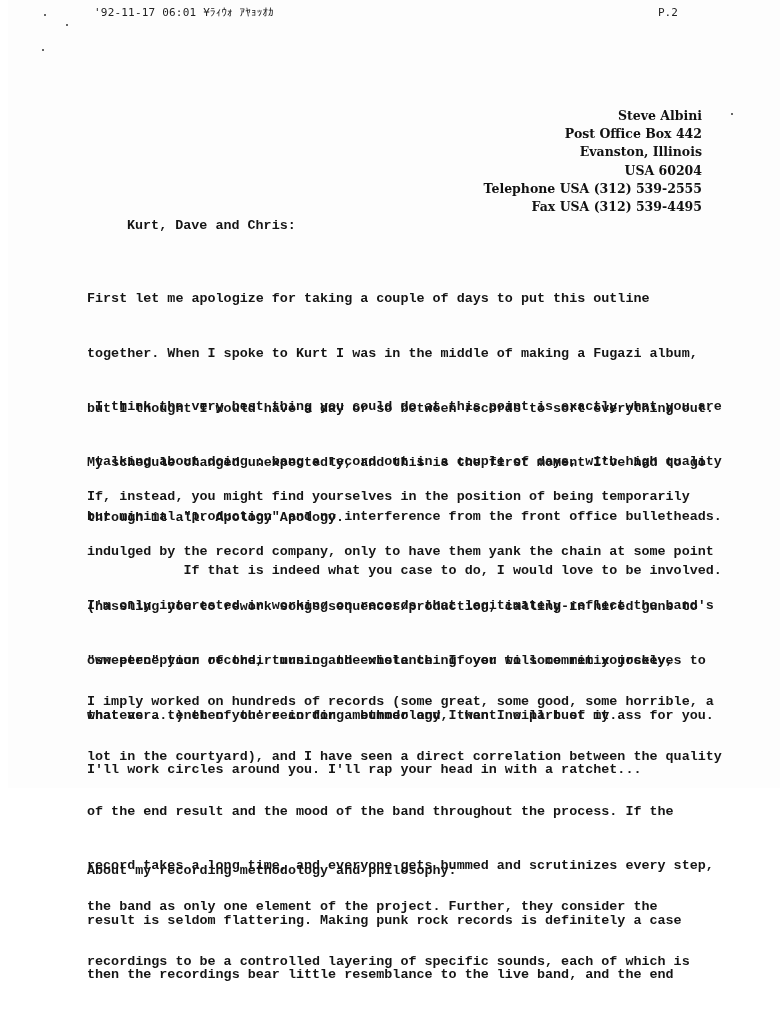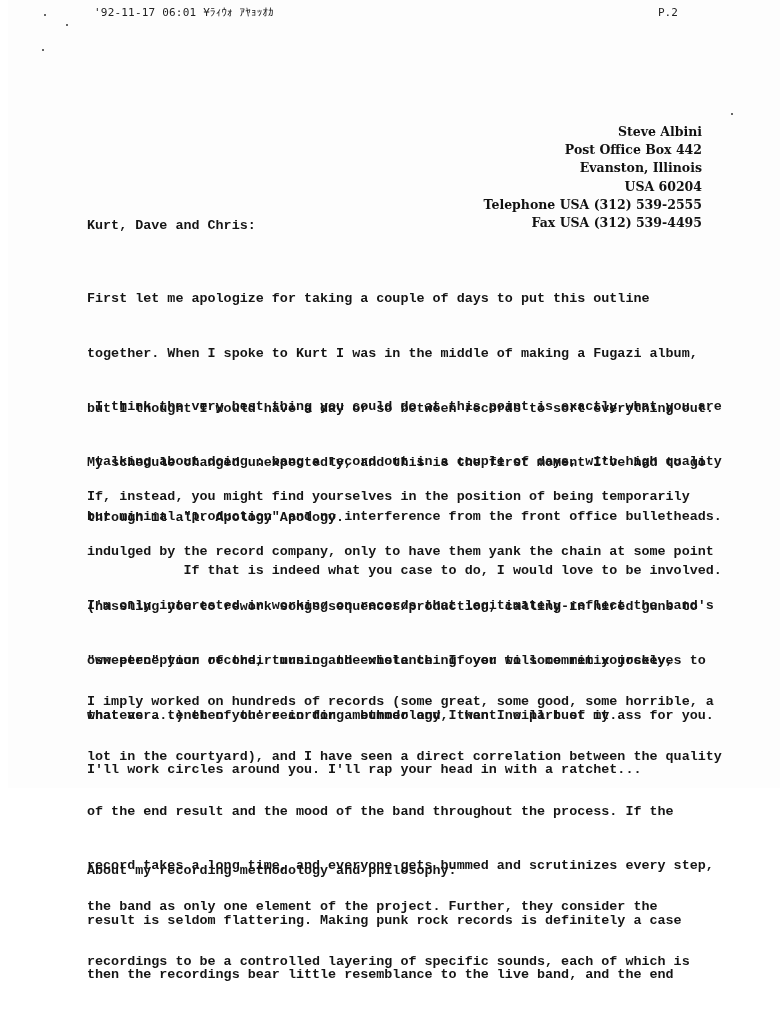--- a/index.html
+++ b/index.html
@@ -1,21 +1,21 @@
 <!DOCTYPE html>
 <html><head>
   <meta charset="utf-8">
   <style>
     html, body { margin: 0; padding: 0; background: #ffffff; }
     body { width: 780px; height: 1023px; position: relative; overflow: hidden; }
     .page { position: absolute; left: 8px; top: 0; width: 780px; height: 788px; background: #fdfdfd; }
     .fax-header { position: absolute; top: 6px; left: 86px; font-family: "DejaVu Sans Mono", monospace; font-size: 11px; color: #222; letter-spacing: 0.2px; }
     .fax-page { position: absolute; top: 6px; left: 650px; font-family: "DejaVu Sans Mono", monospace; font-size: 11px; color: #222; text-align: right; }
     .speck { position: absolute; width: 2px; height: 2px; background: #333; border-radius: 1px; }
-    .addr { position: absolute; right: 86px; top: 107px; text-align: right; font-family: "DejaVu Serif", serif; font-weight: bold; font-size: 12.5px; line-height: 18.2px; color: #111; margin-top: 16px; }
+    .addr { position: absolute; right: 86px; top: 107px; text-align: right; font-family: "DejaVu Serif", serif; font-weight: bold; font-size: 12.5px; line-height: 18.2px; color: #111; }
     .body-text { position: absolute; left: 79px; font-family: "Liberation Mono", monospace; font-size: 13.4px; font-weight: bold; color: #151515; line-height: 18.2px; white-space: pre; }
     .line { display: block; }
     u { text-decoration: underline; }
   </style>
 </head>
 <body>
 
 <div class="page">
 
   <div class="fax-header">'92-11-17 06:01 ¥ﾗｨｳｫ ｱﾔｮｯｵｶ</div>
@@ -28,21 +28,21 @@
 
   <div class="addr">
     <div>Steve Albini</div>
     <div>Post Office Box 442</div>
     <div>Evanston, Illinois</div>
     <div>USA 60204</div>
     <div>Telephone USA (312) 539-2555</div>
     <div>Fax USA (312) 539-4495</div>
   </div>
 
-  <div class="body-text" style="top:217px;">Kurt, Dave and Chris:</div>
+  <div class="body-text" style="top:217px;margin-left:40px;">Kurt, Dave and Chris:</div>
 
   <div class="body-text" style="top:254px;">
     <span class="line">First let me apologize for taking a couple of days to put this outline</span>
     <span class="line">together. When I spoke to Kurt I was in the middle of making a Fugazi album,</span>
     <span class="line">but I thought I would have a day or so between records to sort everything out.</span>
     <span class="line">My schedule changed unexpectedly, and this is the first moment I've had to go</span>
     <span class="line">through it all. Apology Apology.</span>
   </div>
 
   <div class="body-text" style="top:362px;text-align:right;">

